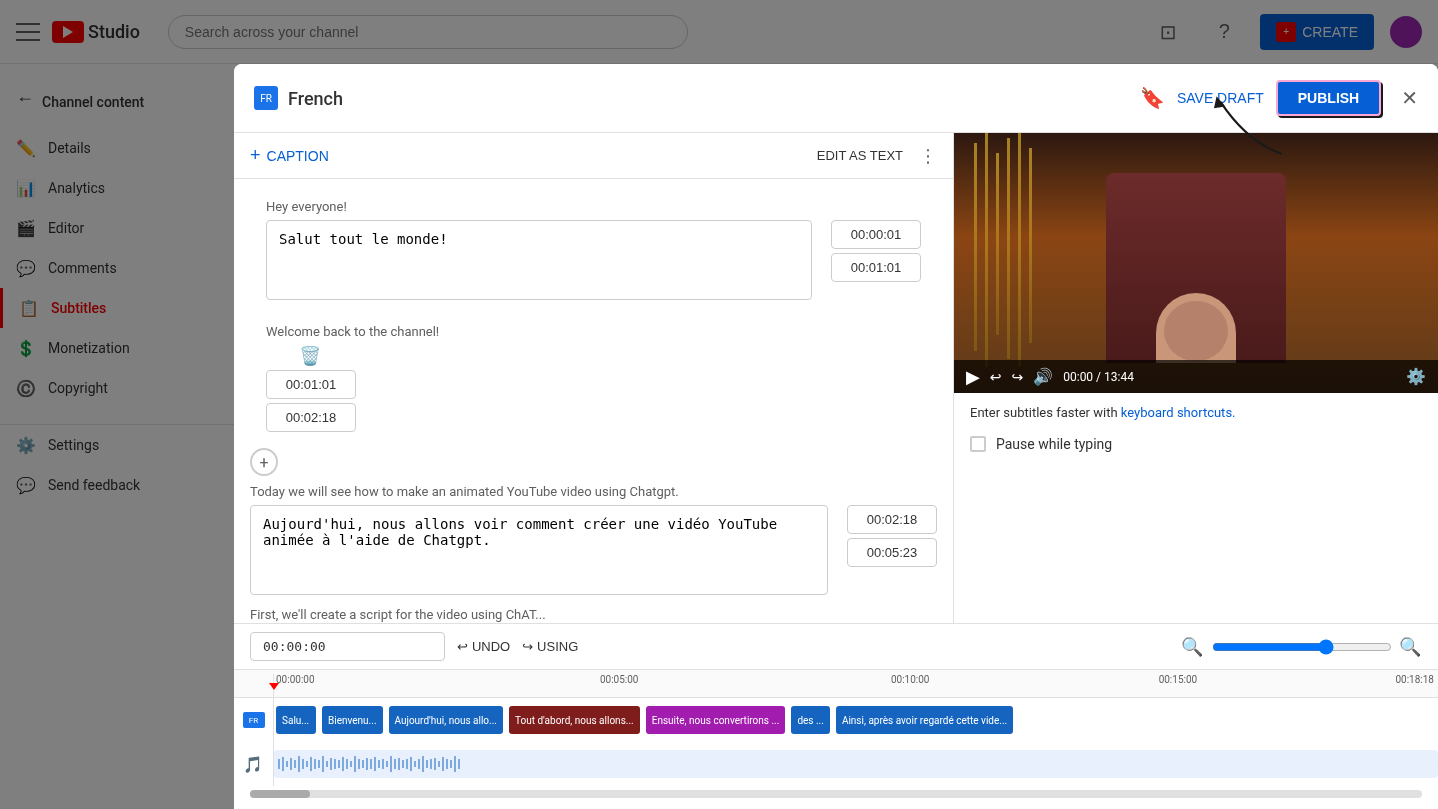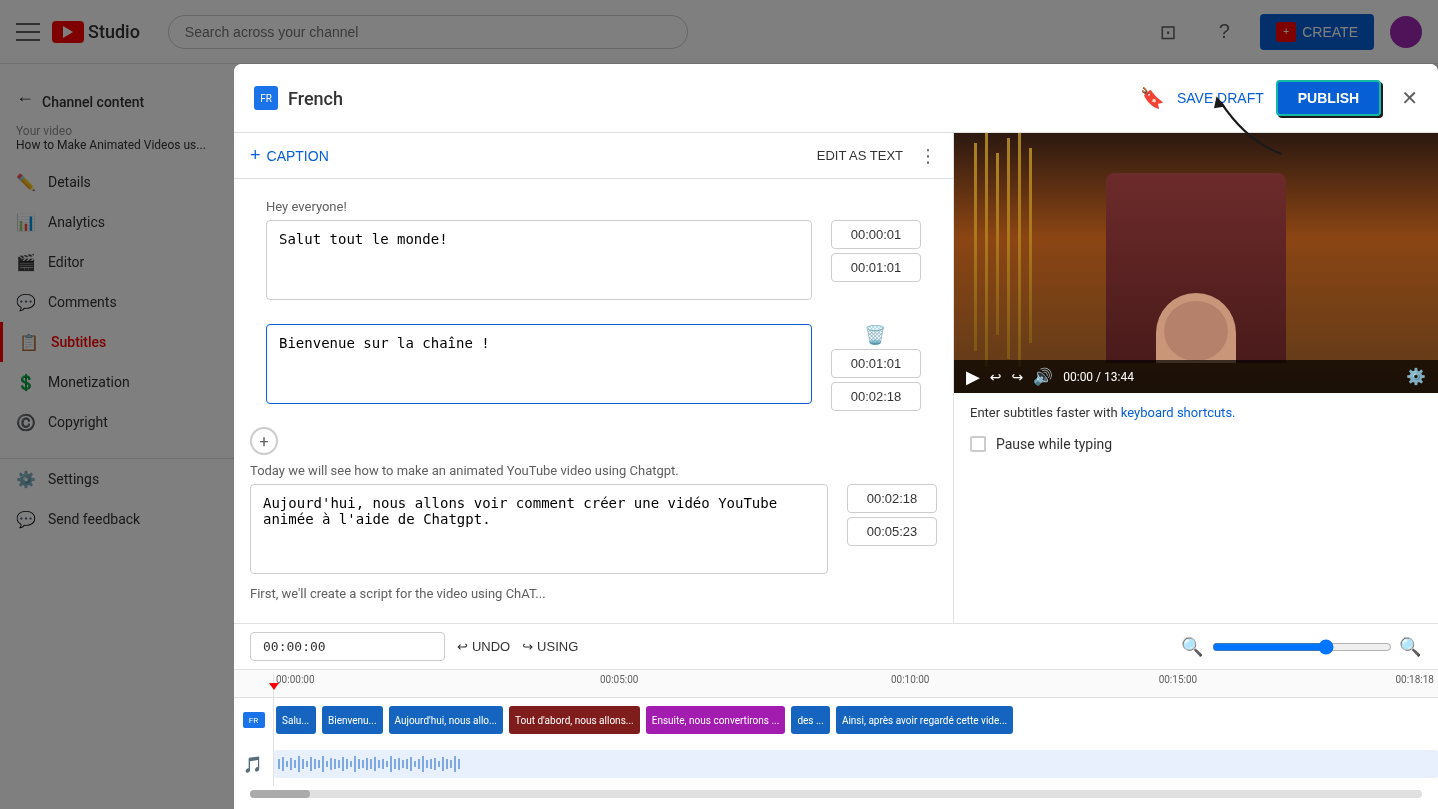--- a/index.html
+++ b/index.html
@@ -39,21 +39,21 @@
     .overlay { position: absolute; top: 0; left: 0; right: 0; bottom: 0; background: rgba(0,0,0,0.5); z-index: 100; }
 
     
     .modal { position: absolute; top: 64px; left: 234px; right: 0; bottom: 0; background: #fff; z-index: 101; display: flex; flex-direction: column; border-radius: 8px 8px 0 0; overflow: hidden; }
     .modal-header { display: flex; align-items: center; padding: 16px 20px; border-bottom: 1px solid #e0e0e0; background: #fff; min-height: 60px; }
     .modal-lang-icon { width: 24px; height: 24px; background: #1a73e8; border-radius: 3px; display: flex; align-items: center; justify-content: center; color: white; font-size: 10px; margin-right: 10px; }
     .modal-title { font-size: 18px; font-weight: 500; color: #333; }
     .modal-header-right { margin-left: auto; display: flex; align-items: center; gap: 12px; }
     .bookmark-icon { font-size: 20px; color: #606060; cursor: pointer; }
     .save-draft-btn { background: transparent; border: none; color: #065fd4; font-size: 14px; font-weight: 500; cursor: pointer; }
-    .publish-btn { background: #065fd4; color: white; border: 2px solid #14b8a6; border-radius: 4px; padding: 8px 20px; font-size: 14px; font-weight: 600; cursor: pointer; box-shadow: 2px 2px 0 #1a1a1a; }
+    .publish-btn { background: #065fd4; color: white; border: 2px solid #f9a8d4; border-radius: 4px; padding: 8px 20px; font-size: 14px; font-weight: 600; cursor: pointer; box-shadow: 2px 2px 0 #1a1a1a; }
     .modal-close { background: transparent; border: none; font-size: 20px; cursor: pointer; color: #606060; margin-left: 8px; }
 
     
     .arrow-annotation { position: absolute; top: 88px; right: 140px; width: 120px; height: 80px; z-index: 200; pointer-events: none; }
 
     
     .modal-body { display: flex; flex: 1; overflow: hidden; }
 
     
     .captions-panel { width: 720px; border-right: 1px solid #e0e0e0; display: flex; flex-direction: column; overflow: hidden; }
@@ -139,24 +139,20 @@
   </div>
 </div>
 
 <div class="sidebar">
   <div class="sidebar-back">
     <span class="sidebar-back-icon">←</span>
     <span class="channel-content-label">Channel content</span>
   </div>
 
 
-  <div style="padding: 4px 16px 2px;">
-    <div style="font-size:12px;color:#909090;">Your video</div>
-    <div style="font-size:12px;color:#333;">How to Make Animated Videos us...</div>
-  </div>
 
   <div class="sidebar-nav">
     <div class="sidebar-item">
       <span class="sidebar-item-icon">✏️</span>
       <span>Details</span>
     </div>
     <div class="sidebar-item">
       <span class="sidebar-item-icon">📊</span>
       <span>Analytics</span>
     </div>
@@ -230,22 +226,22 @@
           <div class="caption-edit-row">
             <textarea class="caption-textarea" style="">Salut tout le monde!</textarea>
             <div class="caption-times">
               <input class="caption-time-input" value="00:00:01" style="">
               <input class="caption-time-input" value="00:01:01" style="">
             </div>
           </div>
         </div>
 
         <div class="caption-item">
+          <div class="caption-context">Welcome back to the channel!</div>
           <div class="caption-edit-row">
-            <textarea class="caption-textarea" style="border-color: rgb(6, 95, 212);">Bienvenue sur la chaîne !</textarea>
             <div class="caption-times">
               <span class="caption-delete-icon">🗑️</span>
               <input class="caption-time-input" value="00:01:01" style="">
               <input class="caption-time-input" value="00:02:18" style="">
             </div>
           </div>
         </div>
 
         <div class="caption-add-icon">+</div>
 

